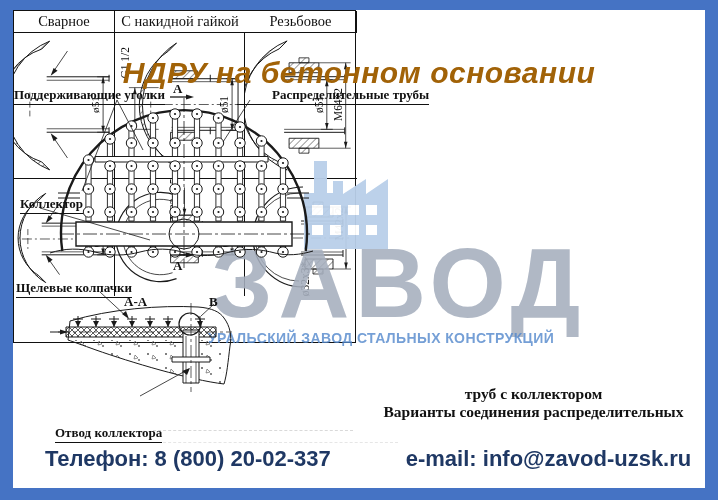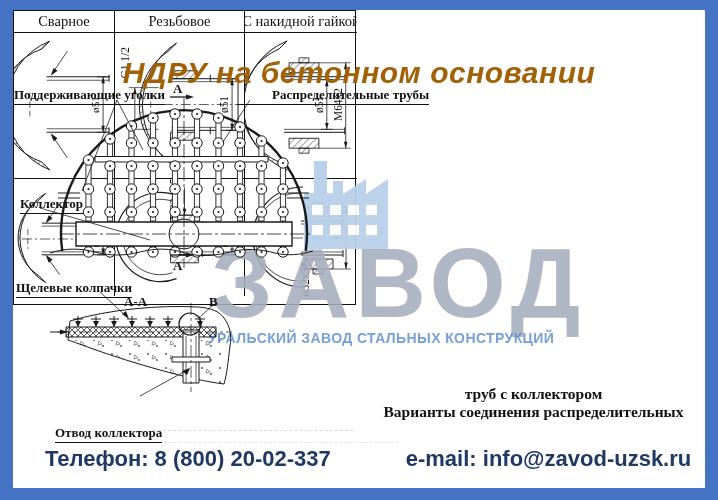--- a/index.html
+++ b/index.html
@@ -24,21 +24,21 @@
   
   .dlabel{font-family:Liberation Serif, serif;font-weight:bold;font-size:13px;color:#111;
           z-index:4;white-space:nowrap;}
   .underl{border-bottom:1px solid #111;padding-bottom:1px;}
   .mark{font-family:"Liberation Serif",serif;font-weight:bold;font-size:13px;color:#111;z-index:4;}
   
   .draw{z-index:3;}
   svg line,svg path,svg rect,svg circle,svg polyline{vector-effect:non-scaling-stroke;}
   .dim-t{font-family:"Liberation Serif",serif;font-size:11.5px;fill:#111;}
   
-  #conn-table{left:349px;top:78px;width:343px;height:295px;display:grid;
+  #conn-table{left:349px;top:78px;width:343px;height:333px;display:grid;
       grid-template-columns:101px 130px 112px;grid-template-rows:22px 146px 117px;
       border:1.5px solid #111;box-sizing:border-box;z-index:3;background:transparent;}
   .th{font-family:"Liberation Serif",serif;font-size:14.5px;color:#111;display:flex;
       align-items:center;justify-content:center;border-right:1px solid #111;
       border-bottom:1px solid #111;white-space:nowrap;overflow:hidden;}
   .td{border-right:1px solid #111;border-bottom:1px solid #111;position:relative;}
   .lastcol{border-right:none;}
   .lastrow{border-bottom:none;}
   .td svg{position:absolute;left:0;top:0;width:100%;height:100%;}
   #caption{left:349px;top:375px;width:343px;text-align:center;z-index:4;
@@ -304,22 +304,22 @@
   <div class="abs dlabel underl" style="left:7px;top:186px;">Коллектор</div>
   <div class="abs mark" style="left:160px;top:71px;">А</div>
   <div class="abs mark" style="left:160px;top:248px;">А</div>
   <div class="abs dlabel underl" style="left:3px;top:270px;">Щелевые колпачки</div>
   <div class="abs mark" style="left:111px;top:284px;">А-А</div>
   <div class="abs mark" style="left:196px;top:284px;">В</div>
   <div class="abs dlabel underl" style="left:42px;top:379px;margin-top:36px;">Отвод коллектора</div>
 
   <div id="conn-table">
     <div class="th">Сварное</div>
+    <div class="th lastcol">С накидной гайкой</div>
     <div class="th">Резьбовое</div>
-    <div class="th lastcol">С накидной гайкой</div>
 
     <div class="td">
       <svg viewBox="0 0 101 146">
         <defs>
             <pattern id="h1" width="5" height="5" patternTransform="rotate(45)" patternUnits="userSpaceOnUse">
               <line x1="0" y1="0" x2="0" y2="5" stroke="#333" stroke-width="1"></line>
             </pattern>
           </defs>
         <g stroke="#1a1a1a" fill="none">
           <path d="M 36 8 A 70 70 0 0 0 36 138 L 28 130 A 60 60 0 0 1 28 16 Z" fill="url(#h1)" stroke-width="1"></path>

